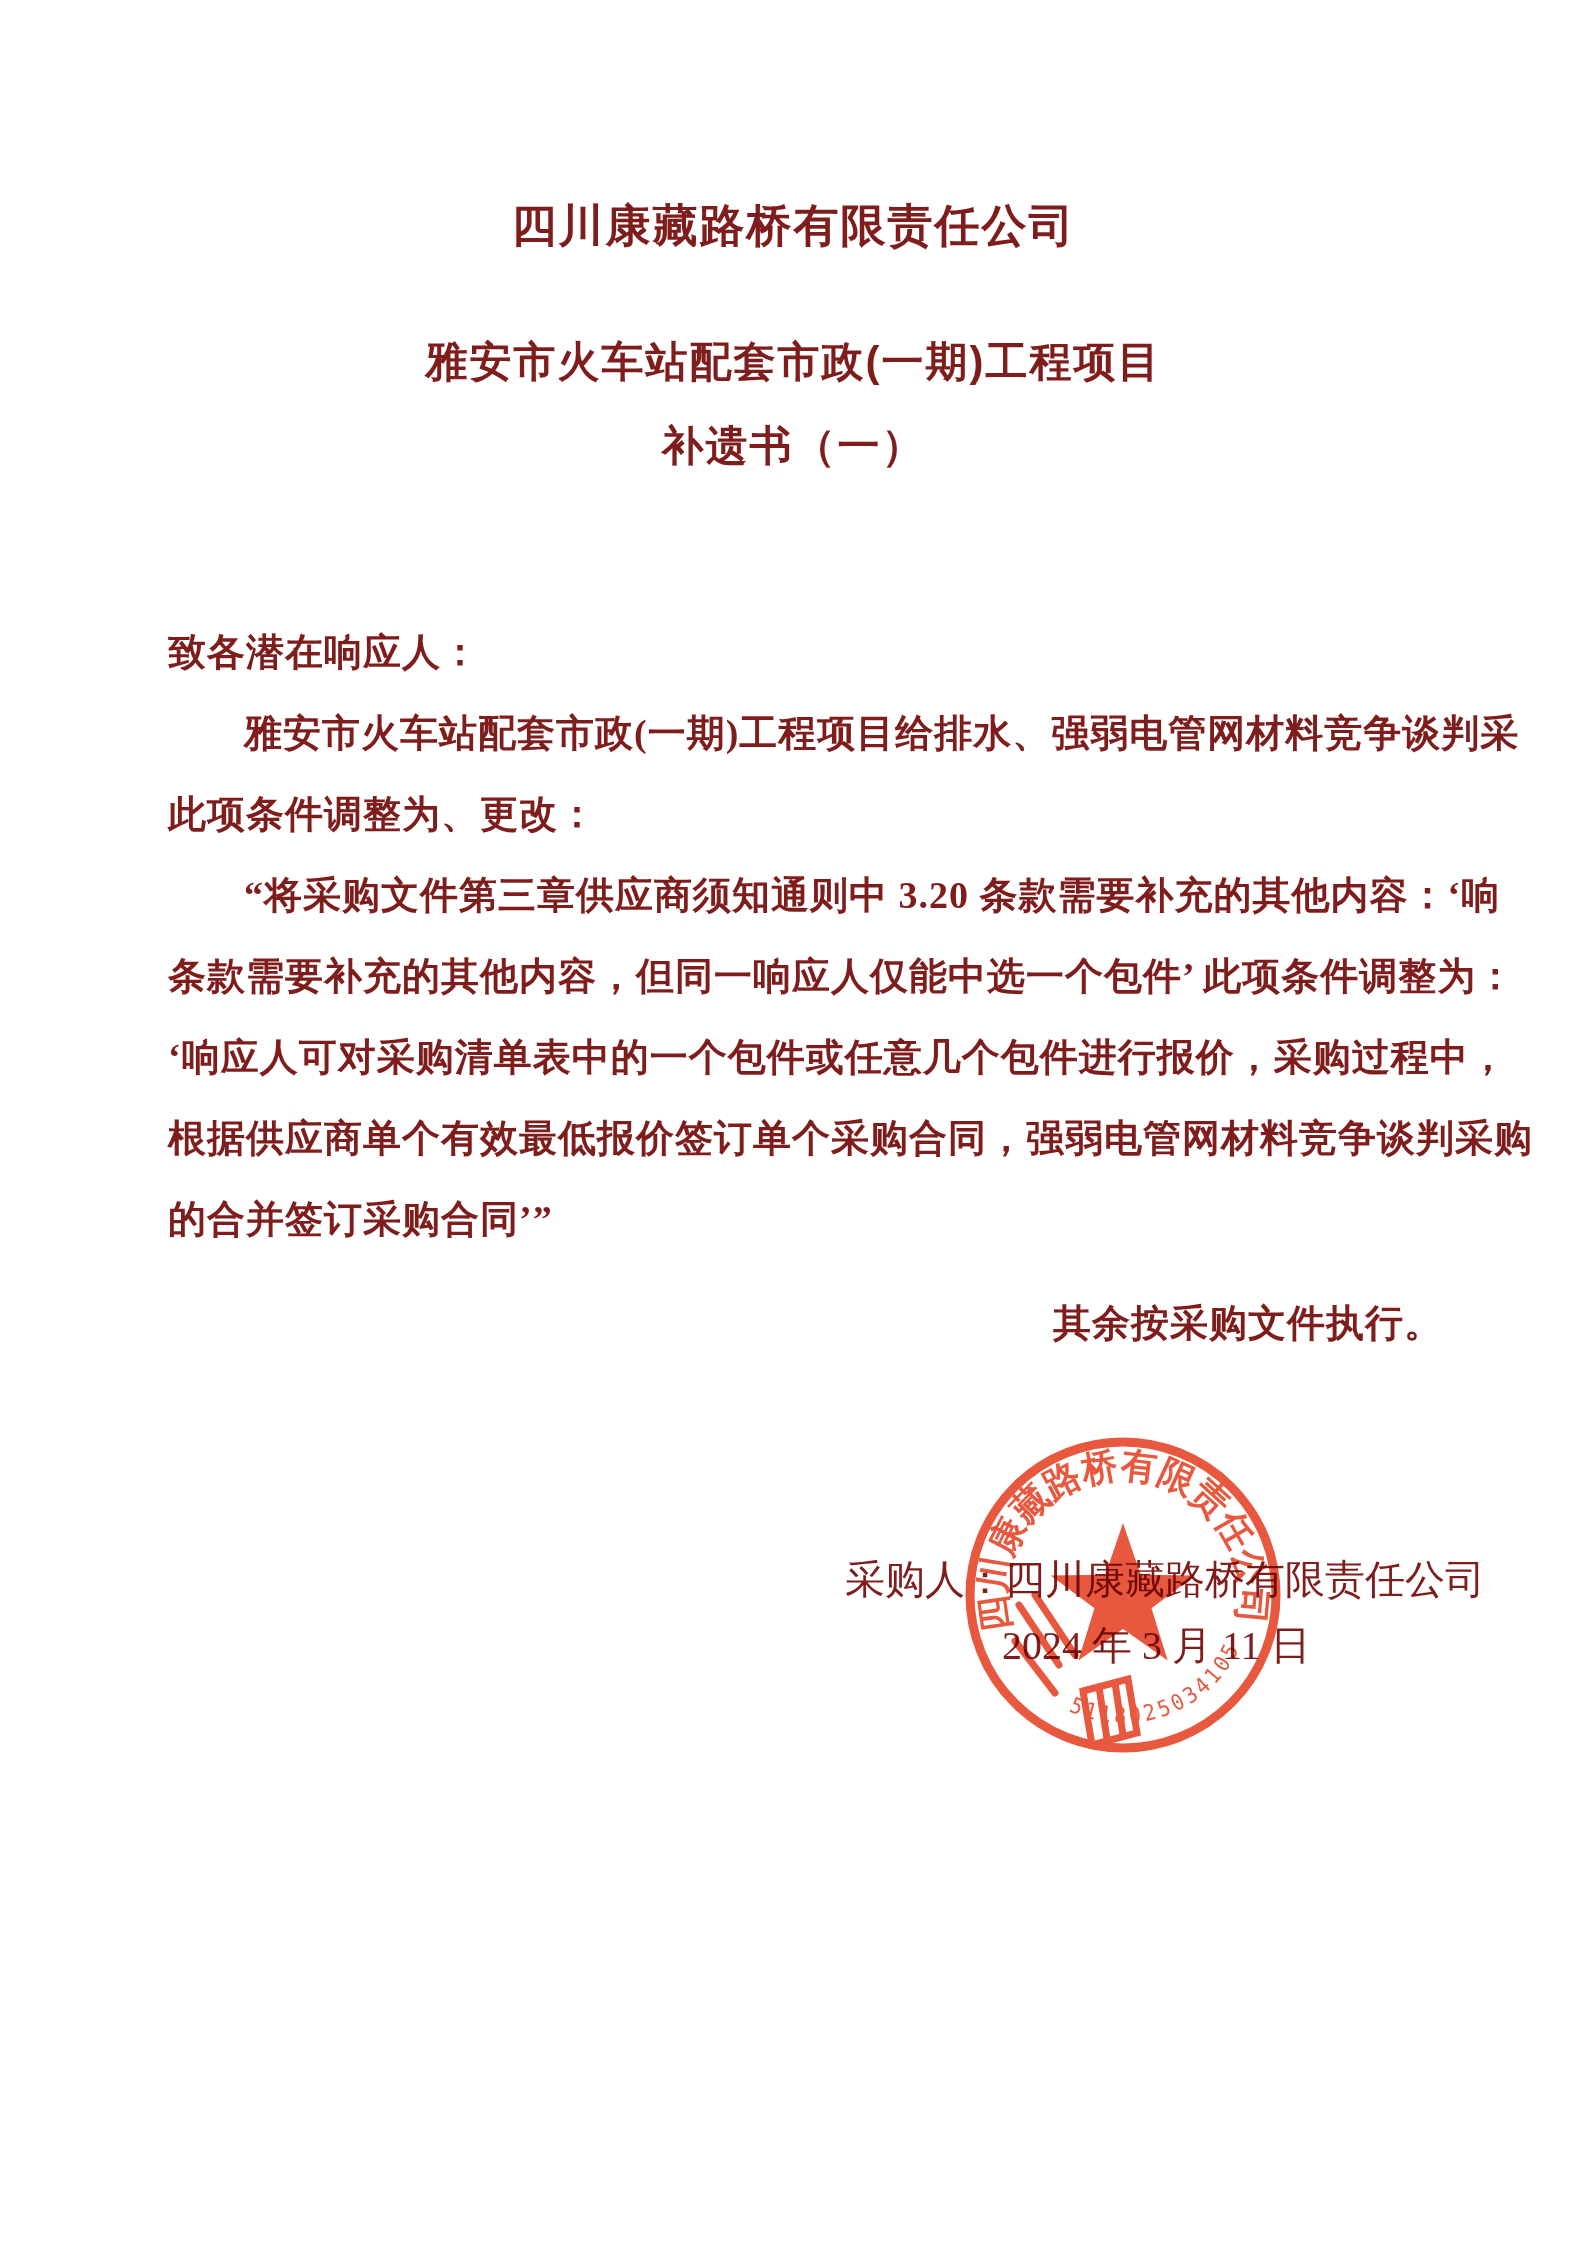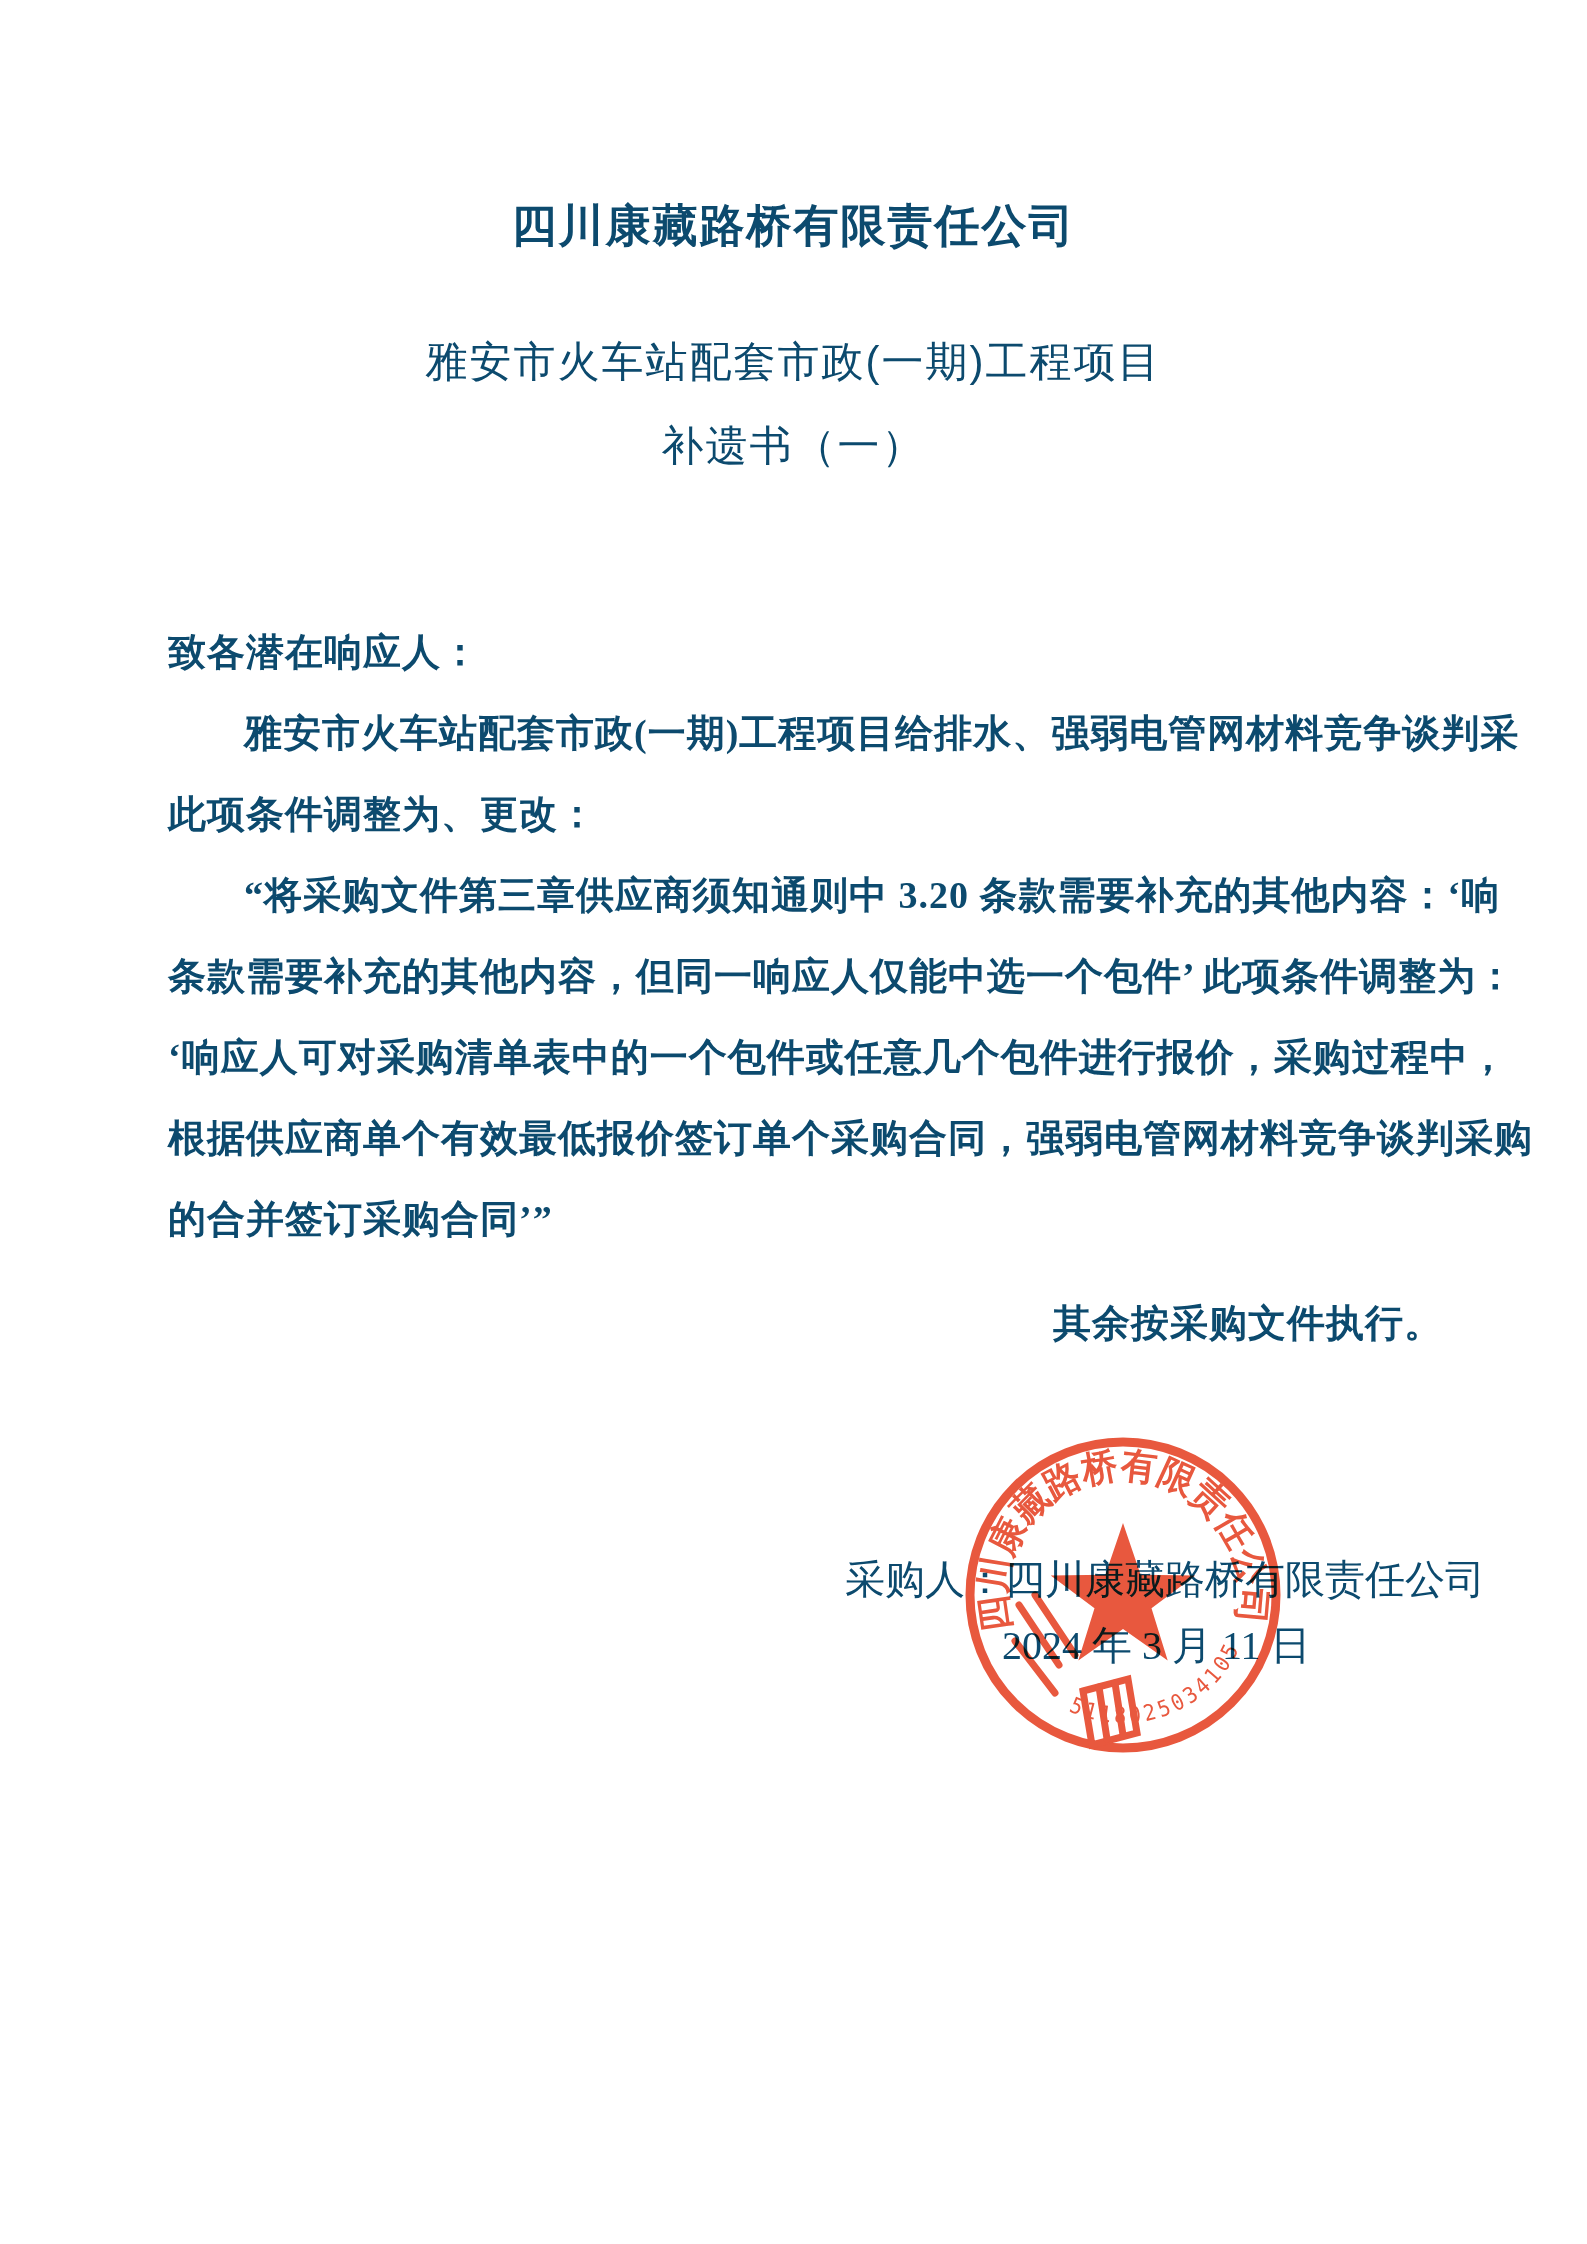--- a/index.html
+++ b/index.html
@@ -2,37 +2,37 @@
 <html><head>
 <meta charset="utf-8">
 <style>
   html,body{margin:0;padding:0;background:#888;}
   .page{
     position:relative;
     width:1587px;height:2244px;
     margin:0 auto;
     background:#ffffff;
     overflow:hidden;
-    color:#0c4a6e;
+    color:#7f1d1d;
     font-family:"Liberation Serif", serif;
   }
   .doc-title{
     position:absolute;left:0;top:196px;width:100%;
     text-align:center;
     font-family:"Liberation Sans", sans-serif;
     font-weight:bold;
     font-size:45px;line-height:60px;
     letter-spacing:2px;
     margin:0;
   }
   .doc-subtitle{
     position:absolute;left:0;top:320px;width:100%;
     text-align:center;
     font-family:"Liberation Sans", sans-serif;
-    font-weight:normal;
+    font-weight:bold;
     font-size:42px;line-height:84px;
     letter-spacing:2px;
   }
   .doc-body{
     position:absolute;left:168px;top:612px;width:1275px;
     font-size:38px;line-height:81px;
     letter-spacing:1px;
   }
   .line{white-space:nowrap;font-weight:bold;}
   .indent{text-indent:2em;text-align:right;}

